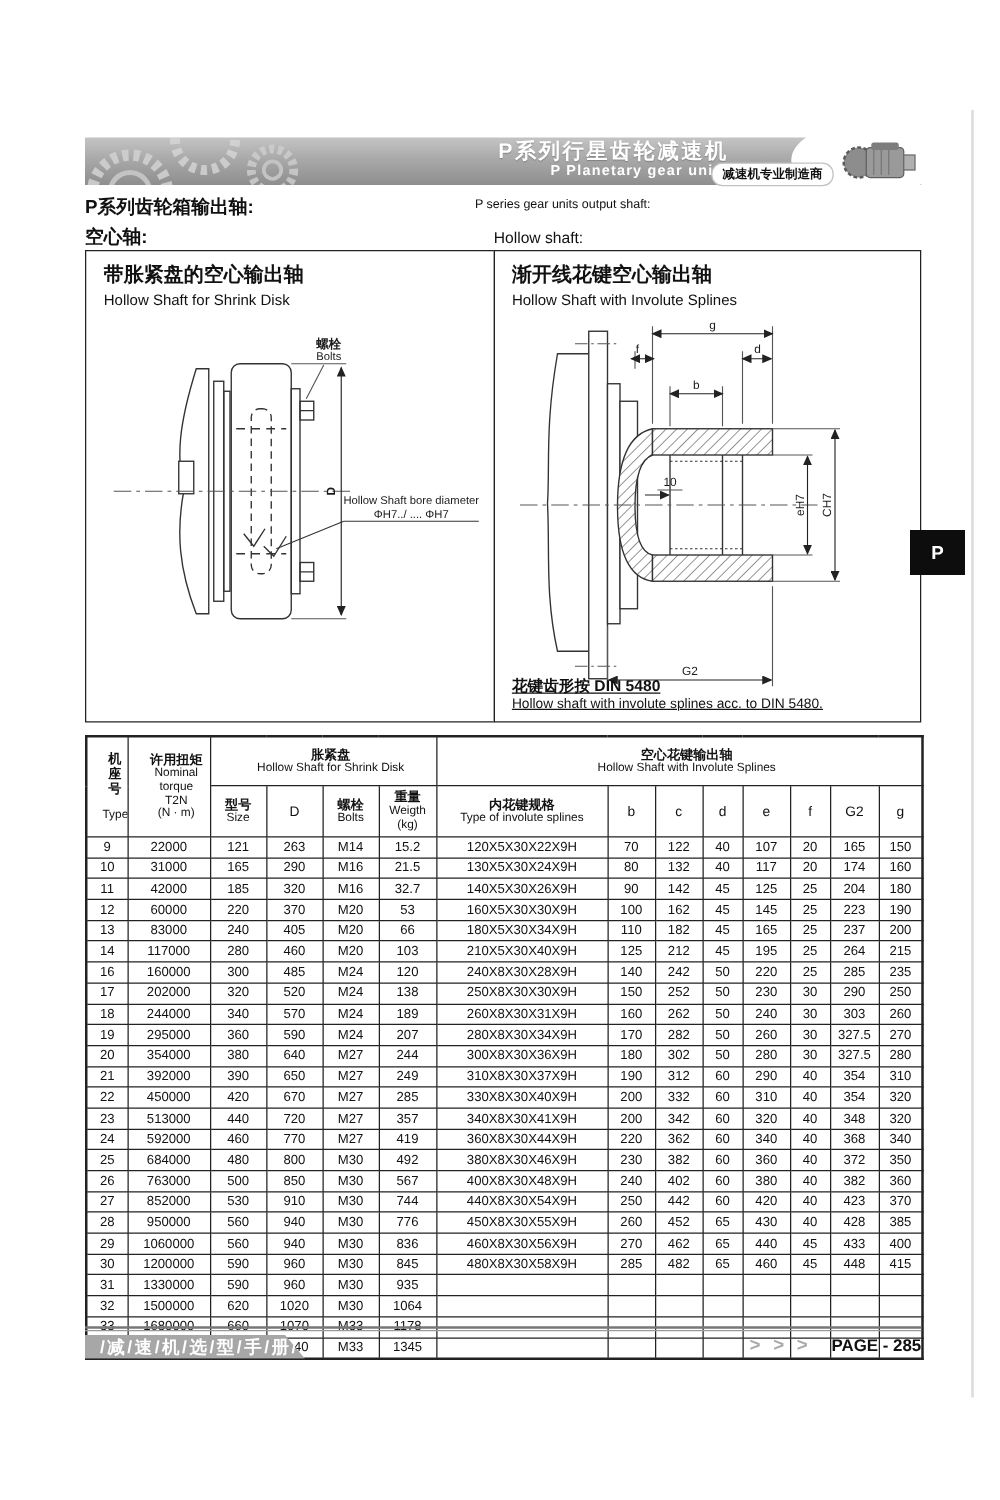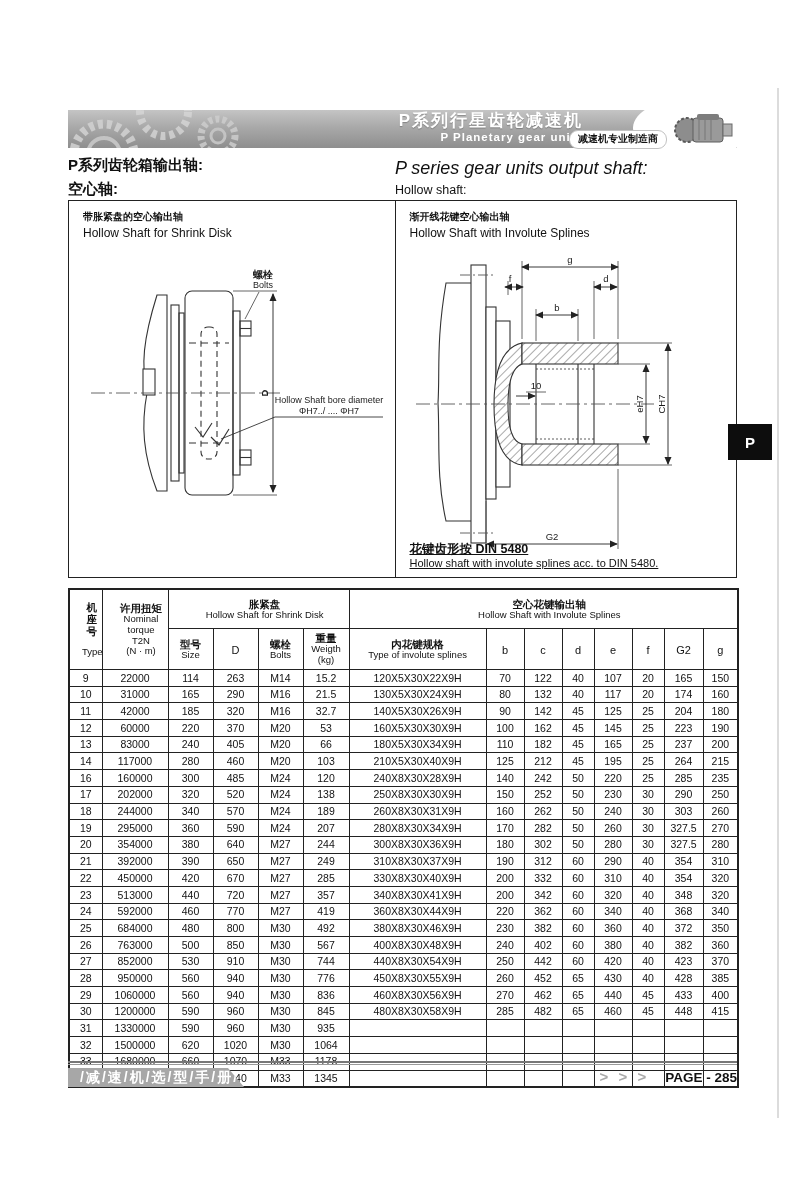--- a/index.html
+++ b/index.html
@@ -16,29 +16,29 @@
   .banner-titles{position:absolute;right:154px;top:2px;text-align:right;color:#fff;line-height:1.1;margin-left:33px;}
   .bt-cn{font-size:17px;font-weight:bold;letter-spacing:2px;text-shadow:0 1px 1px rgba(0,0,0,.25);}
   .bt-en{font-size:11.5px;font-weight:bold;letter-spacing:1px;}
   .cloud{position:absolute;right:-14px;top:-12px;width:118px;height:60px;background:#fff;border-radius:50%;}
   .badge{position:absolute;right:70px;top:20px;background:#fff;border:1px solid #c2c2c2;border-radius:9px;
     padding:1px 8px 2px 8px;font-size:10px;font-weight:bold;color:#111;white-space:nowrap;}
   .product{position:absolute;right:2px;top:-8px;width:62px;height:52px;}
 
   
   .intro-cn1{left:68px;top:156px;font-size:15px;font-weight:bold;}
-  .intro-en1{left:395px;top:158px;font-size:18px;font-style:italic;}
+  .intro-en1{left:380px;top:158px;font-size:10px;}
   .intro-cn2{left:68px;top:180px;font-size:15px;font-weight:bold;}
   .intro-en2{left:395px;top:183px;font-size:12.5px;}
 
   
   .panel{position:absolute;top:200px;height:378px;border:1.5px solid #222;box-sizing:border-box;background:#fff;}
   .panel-left{left:68px;width:328px;}
   .panel-right{left:394.5px;width:342.5px;}
-  .p-title-cn{font-size:10px;font-weight:bold;margin:9px 0 2px 14px;}
+  .p-title-cn{font-size:16px;font-weight:bold;margin:9px 0 2px 14px;}
   .p-title-en{font-size:12px;margin:0 0 0 14px;}
   .p-note{position:absolute;left:14px;bottom:6px;line-height:1.25;text-decoration:underline;}
   .p-note-cn{font-size:12.5px;font-weight:bold;}
   .p-note-en{font-size:11px;text-align:center;}
   .draw{position:absolute;}
   svg text{font-family:"Liberation Sans", sans-serif;fill:#1a1a1a;}
   .dimt{font-size:9.5px;}
   .lblcn{font-size:10px;font-weight:bold;}
   .lblen{font-size:9px;}
   .small9{font-size:9px;}
@@ -287,21 +287,21 @@
       <th><span class="hletter">e</span></th>
       <th><span class="hletter">f</span></th>
       <th><span class="hletter">G2</span></th>
       <th><span class="hletter">g</span></th>
     </tr>
   </thead>
   <tbody>
       <tr>
         <td>9</td>
         <td>22000</td>
-        <td>114</td>
+        <td>121</td>
         <td>263</td>
         <td>M14</td>
         <td>15.2</td>
         <td>120X5X30X22X9H</td>
         <td>70</td>
         <td>122</td>
         <td>40</td>
         <td>107</td>
         <td>20</td>
         <td>165</td>

